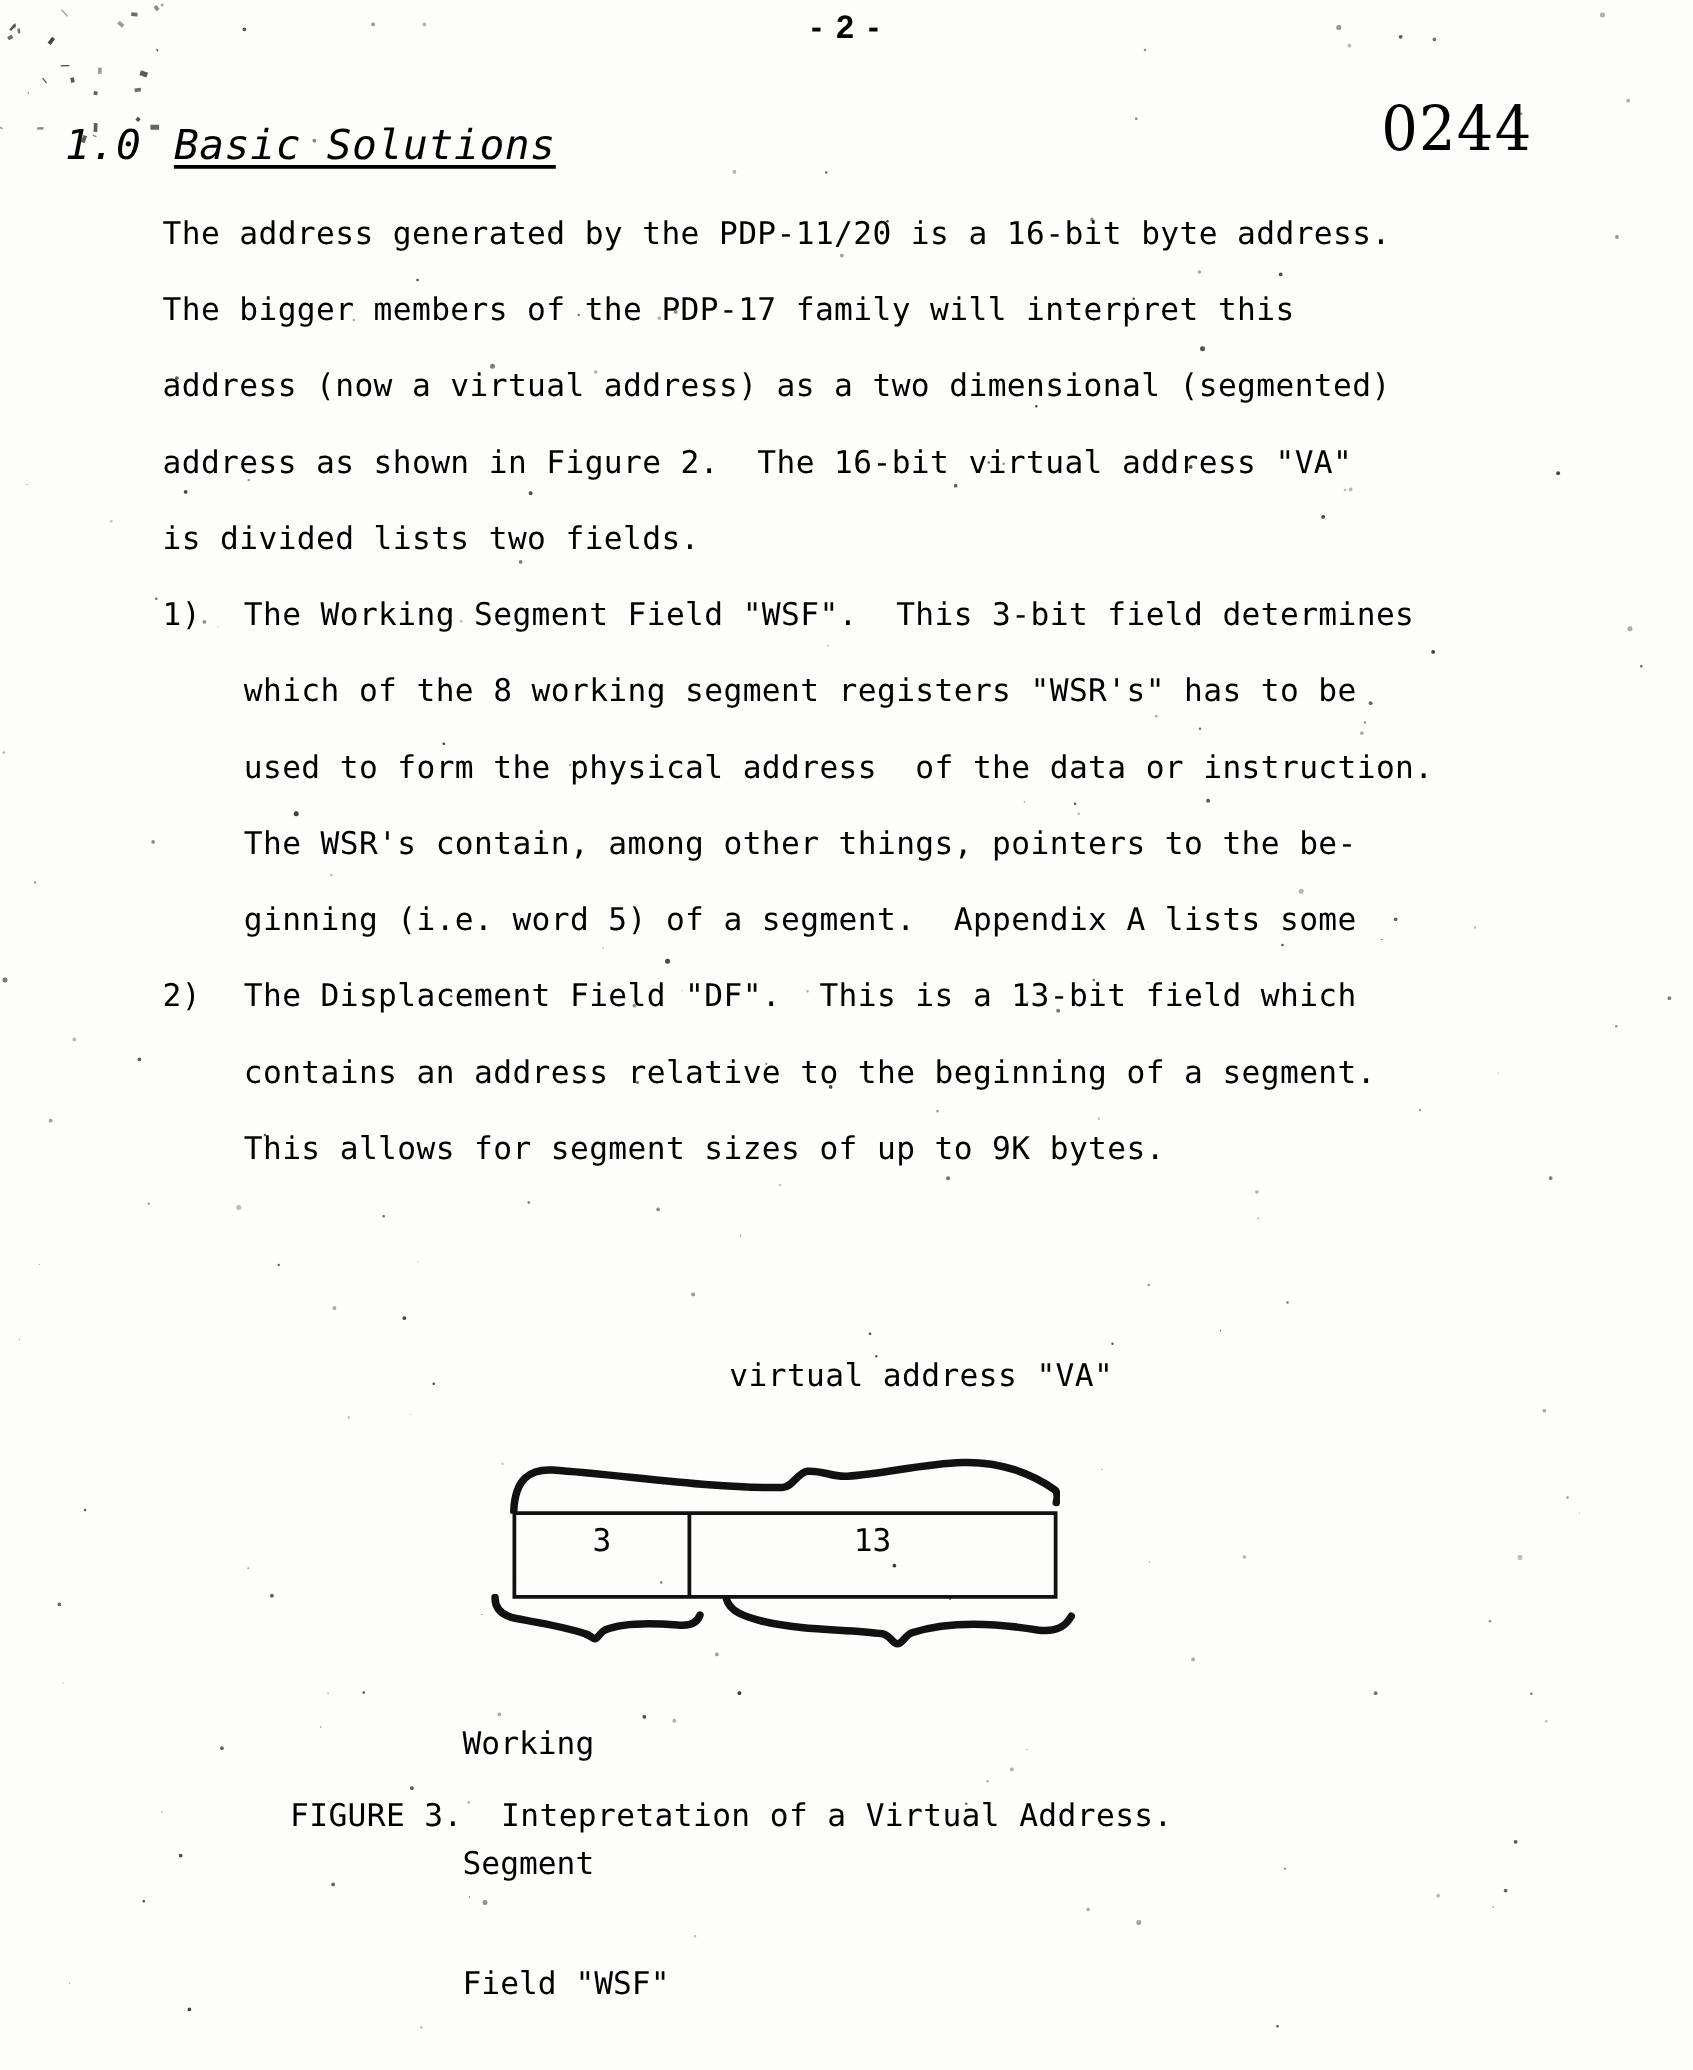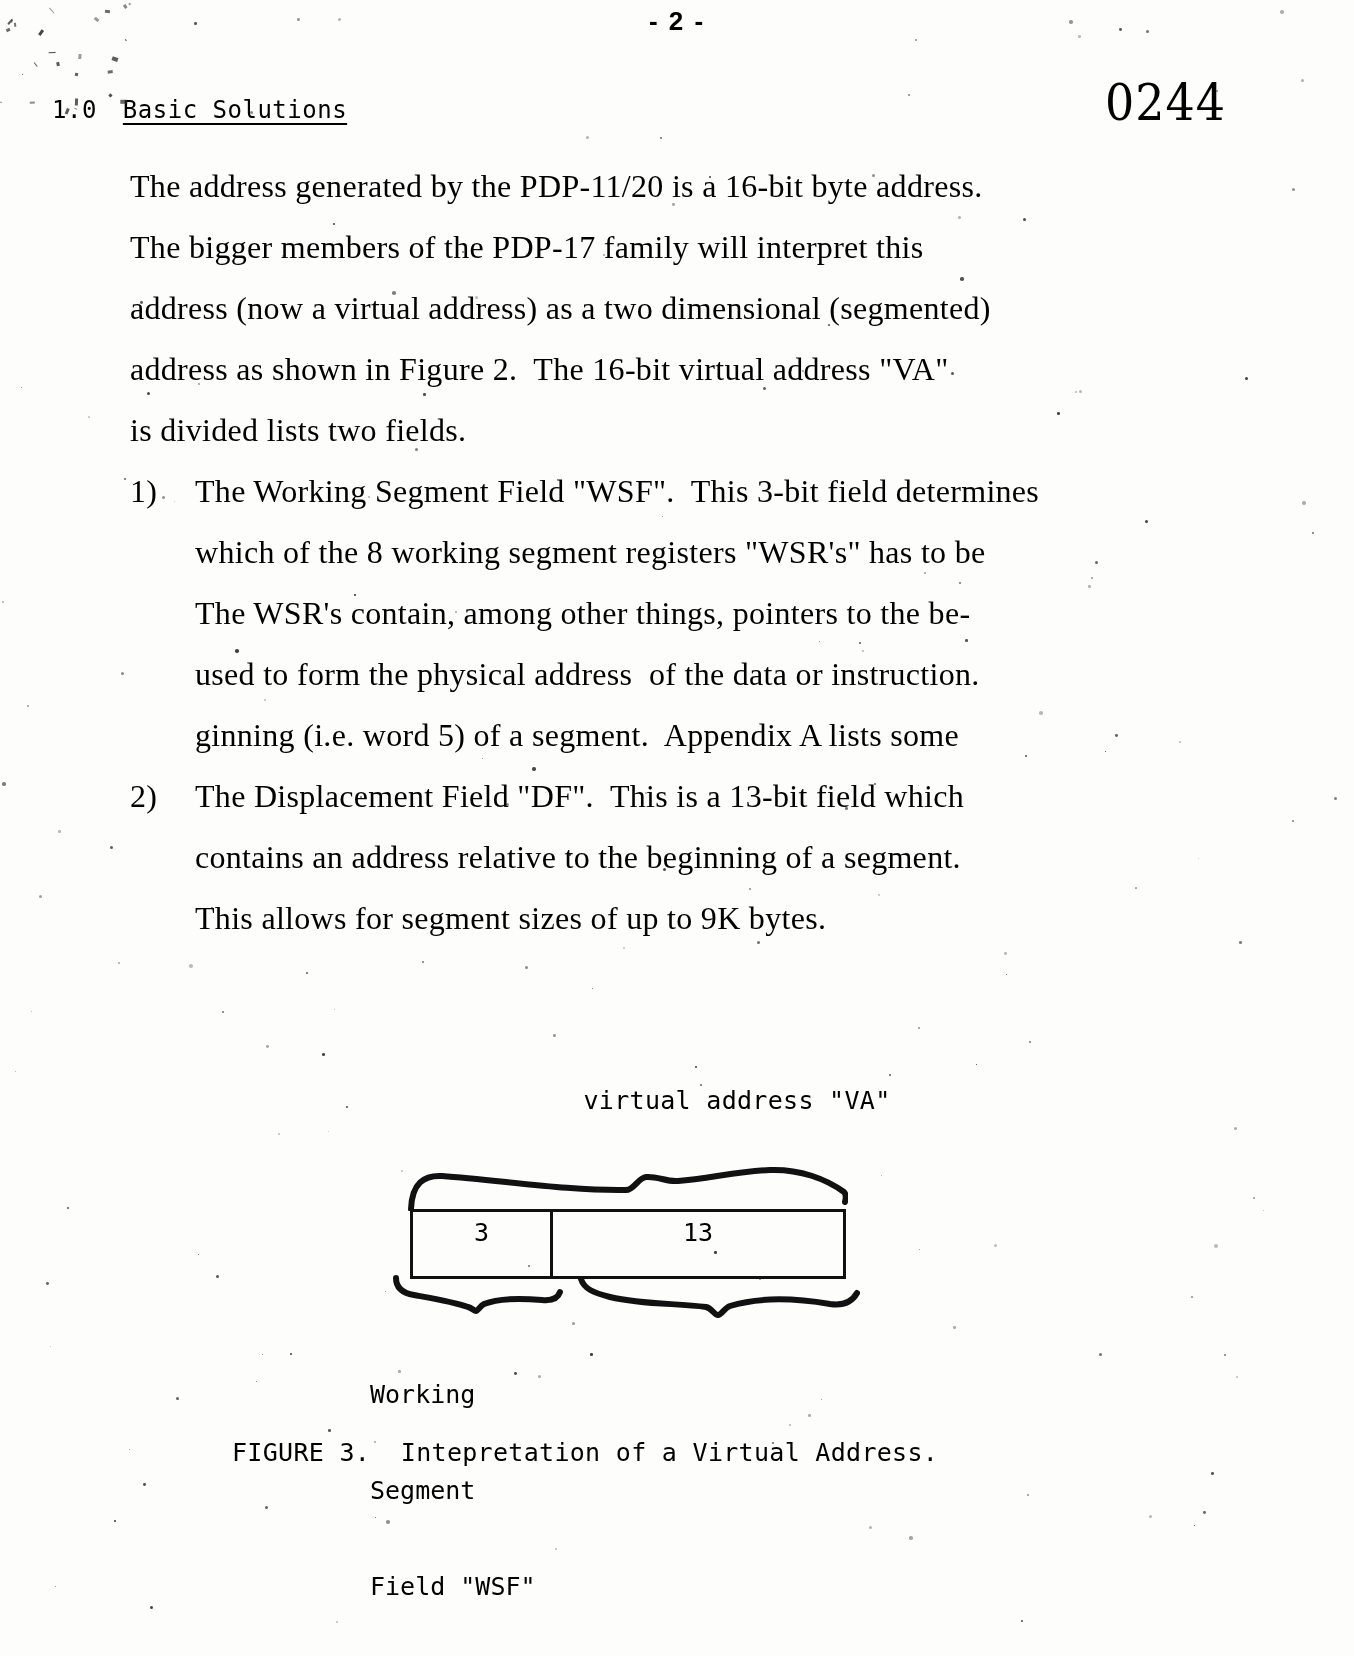--- a/index.html
+++ b/index.html
@@ -38,43 +38,43 @@
     letter-spacing: 1px;
     font-weight: 400;
     transform: scaleY(1.08);
   }
 
   
   .section-head {
     position: absolute;
     top: 96px;
     left: 52px;
-    font-size: 24px;
+    font-size: 33px;
     letter-spacing: 0.5px;
     white-space: nowrap;
+    font-style: italic;
   }
   .section-num { margin-right: 26px; }
   .section-title {
     text-decoration: underline;
     text-underline-offset: 5px;
   }
 
   
   .body {
     position: absolute;
     top: 156px;
     left: 130px;
     width: 1120px;
   }
   .line {
-    font-size: 32px;
+    font-size: 25px;
     line-height: 61px;
     letter-spacing: 0.3px;
     white-space: pre;
-    font-family: Liberation Serif, serif;
   }
   .list-block { position: relative; }
   .list-line { padding-left: 0; }
   .li-marker {
     display: inline-block;
     width: 65px;
   }
   .li-indent { display: inline-block; width: 65px; }
 
   
@@ -203,22 +203,22 @@
   <div class="body">
     <div class="line">The address generated by the PDP-11/20 is a 16-bit byte address.</div>
     <div class="line">The bigger members of the PDP-17 family will interpret this</div>
     <div class="line">address (now a virtual address) as a two dimensional (segmented)</div>
     <div class="line">address as shown in Figure 2.  The 16-bit virtual address "VA"</div>
     <div class="line">is divided lists two fields.</div>
 
     <div class="list-block">
       <div class="line list-line"><span class="li-marker">1)</span><span>The Working Segment Field "WSF".  This 3-bit field determines</span></div>
       <div class="line list-line"><span class="li-indent"></span><span>which of the 8 working segment registers "WSR's" has to be</span></div>
+      <div class="line list-line"><span class="li-indent"></span><span>used to form the physical address  of the data or instruction.</span></div>
       <div class="line list-line"><span class="li-indent"></span><span>The WSR's contain, among other things, pointers to the be-</span></div>
-      <div class="line list-line"><span class="li-indent"></span><span>used to form the physical address  of the data or instruction.</span></div>
       <div class="line list-line"><span class="li-indent"></span><span>ginning (i.e. word 5) of a segment.  Appendix A lists some</span></div>
     </div>
 
     <div class="list-block">
       <div class="line list-line"><span class="li-marker">2)</span><span>The Displacement Field "DF".  This is a 13-bit field which</span></div>
       <div class="line list-line"><span class="li-indent"></span><span>contains an address relative to the beginning of a segment.</span></div>
       <div class="line list-line"><span class="li-indent"></span><span>This allows for segment sizes of up to 9K bytes.</span></div>
     </div>
   </div>
 

